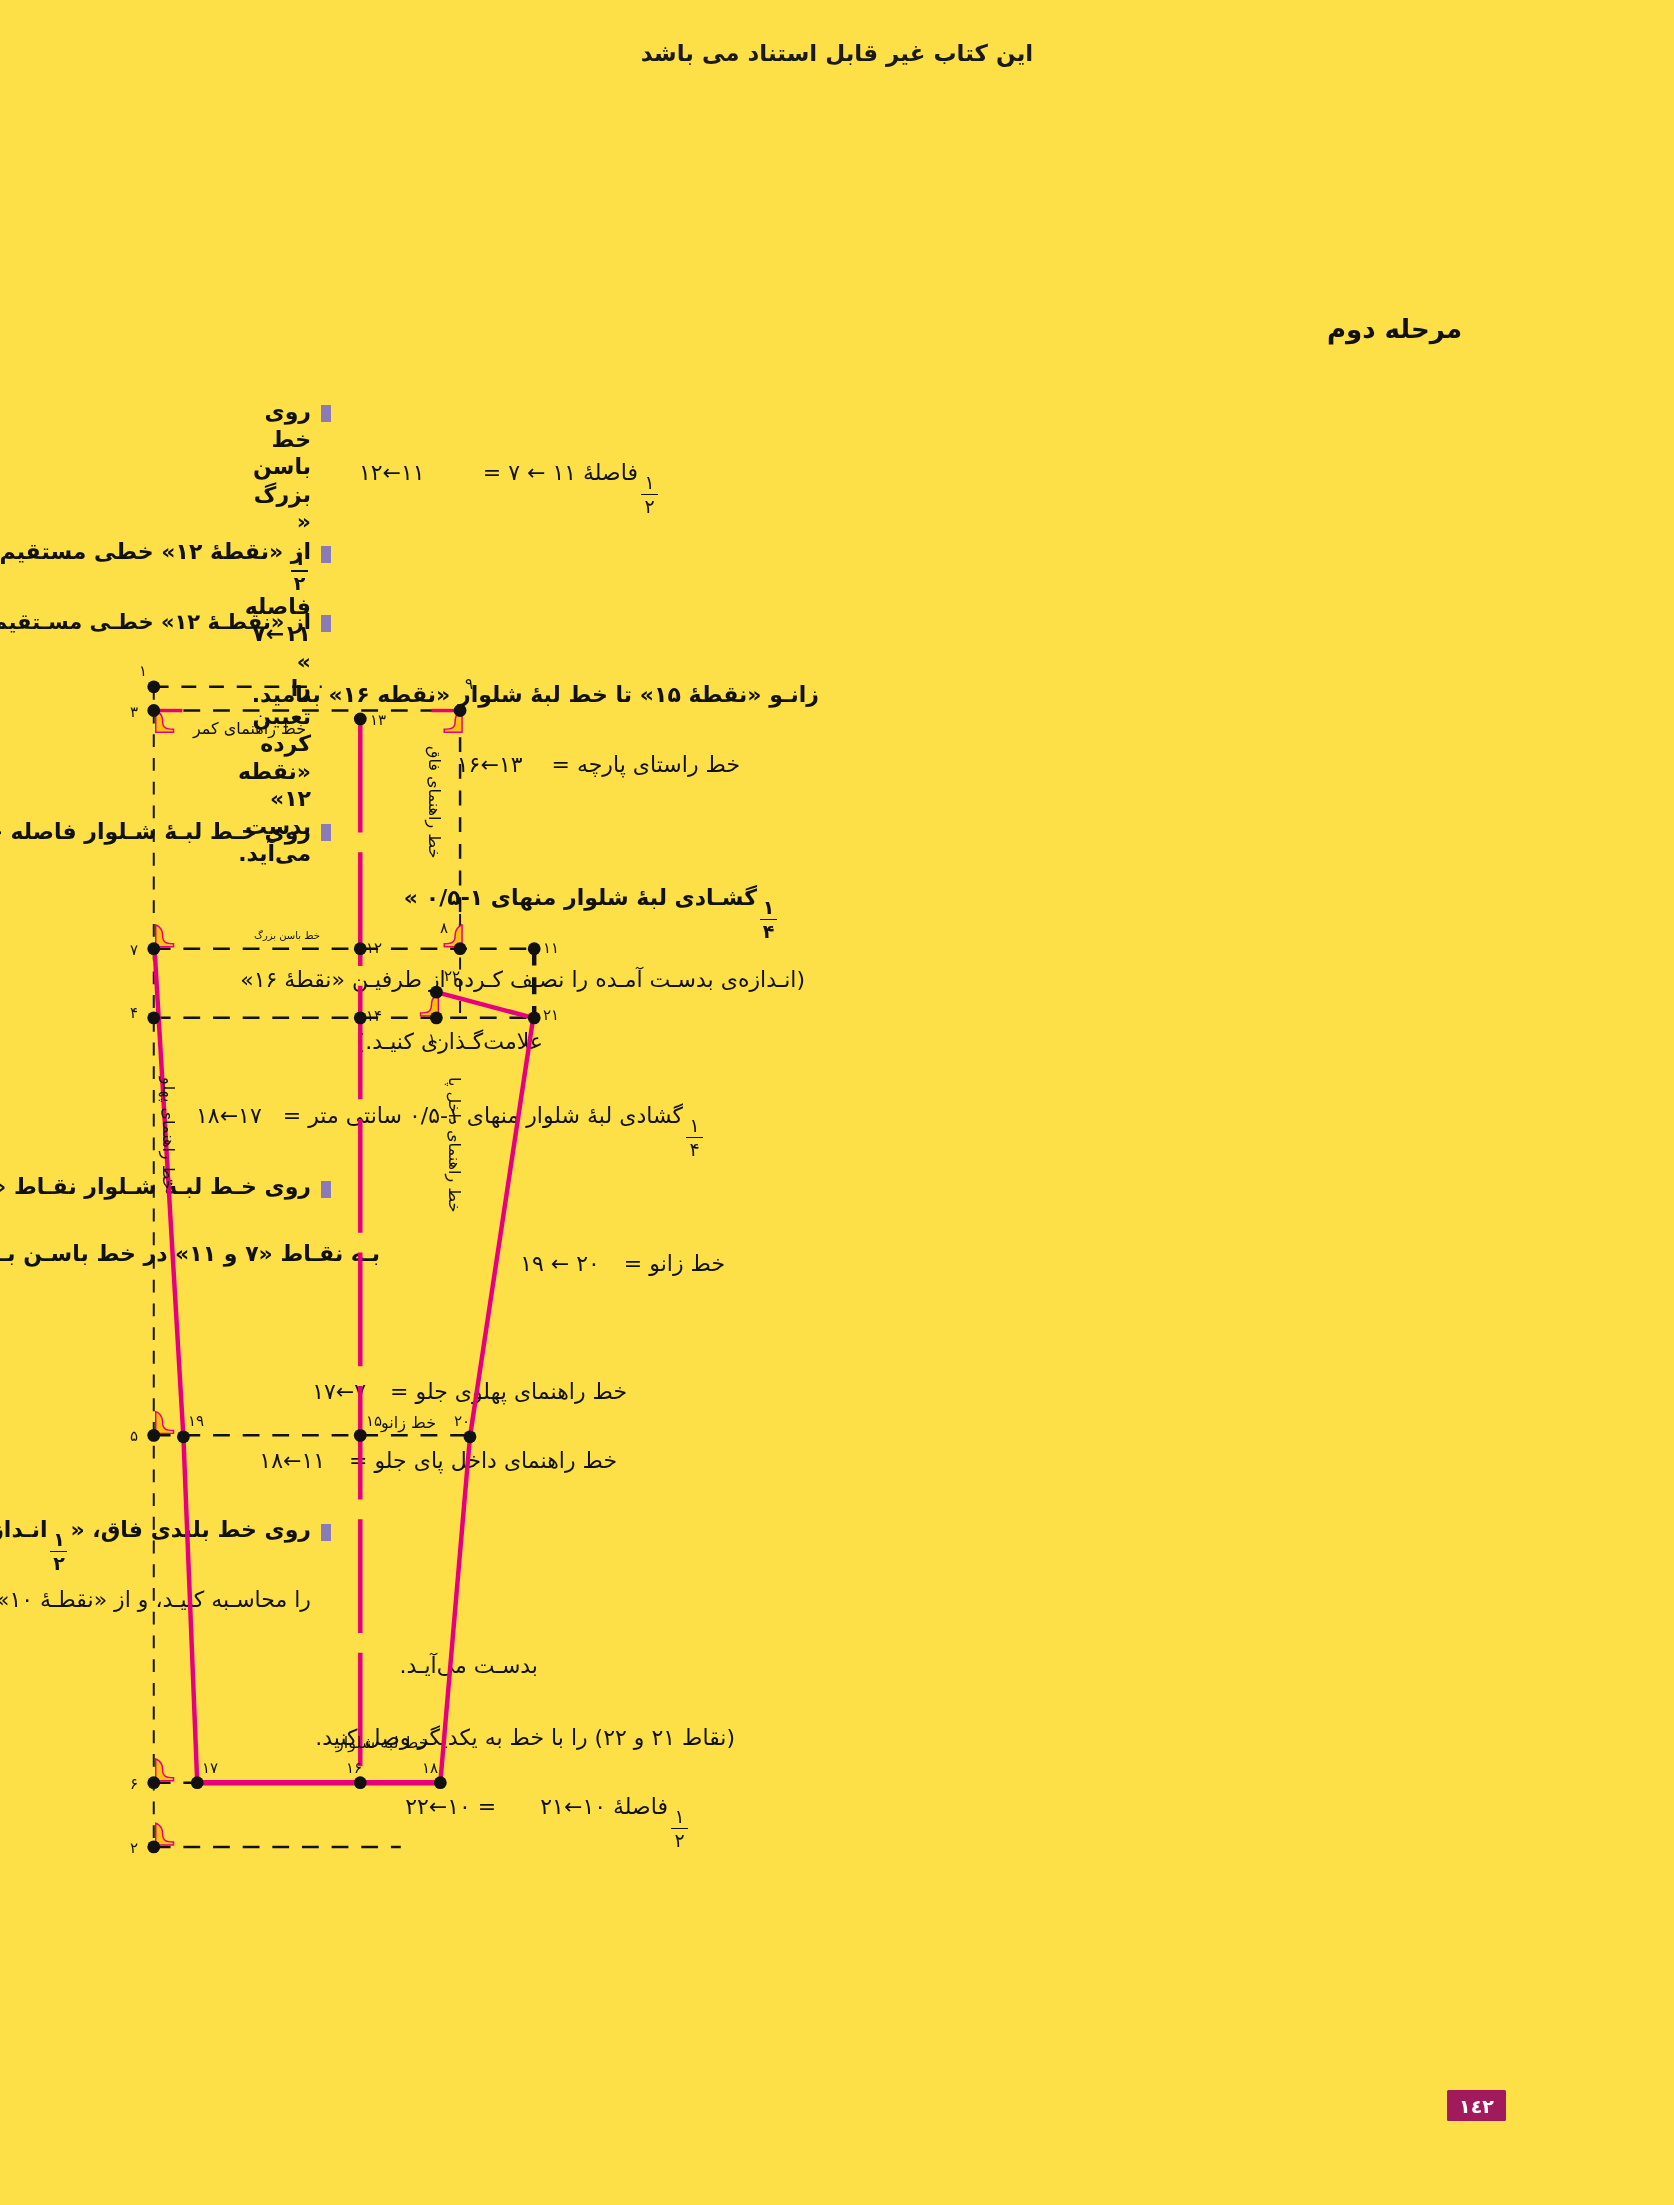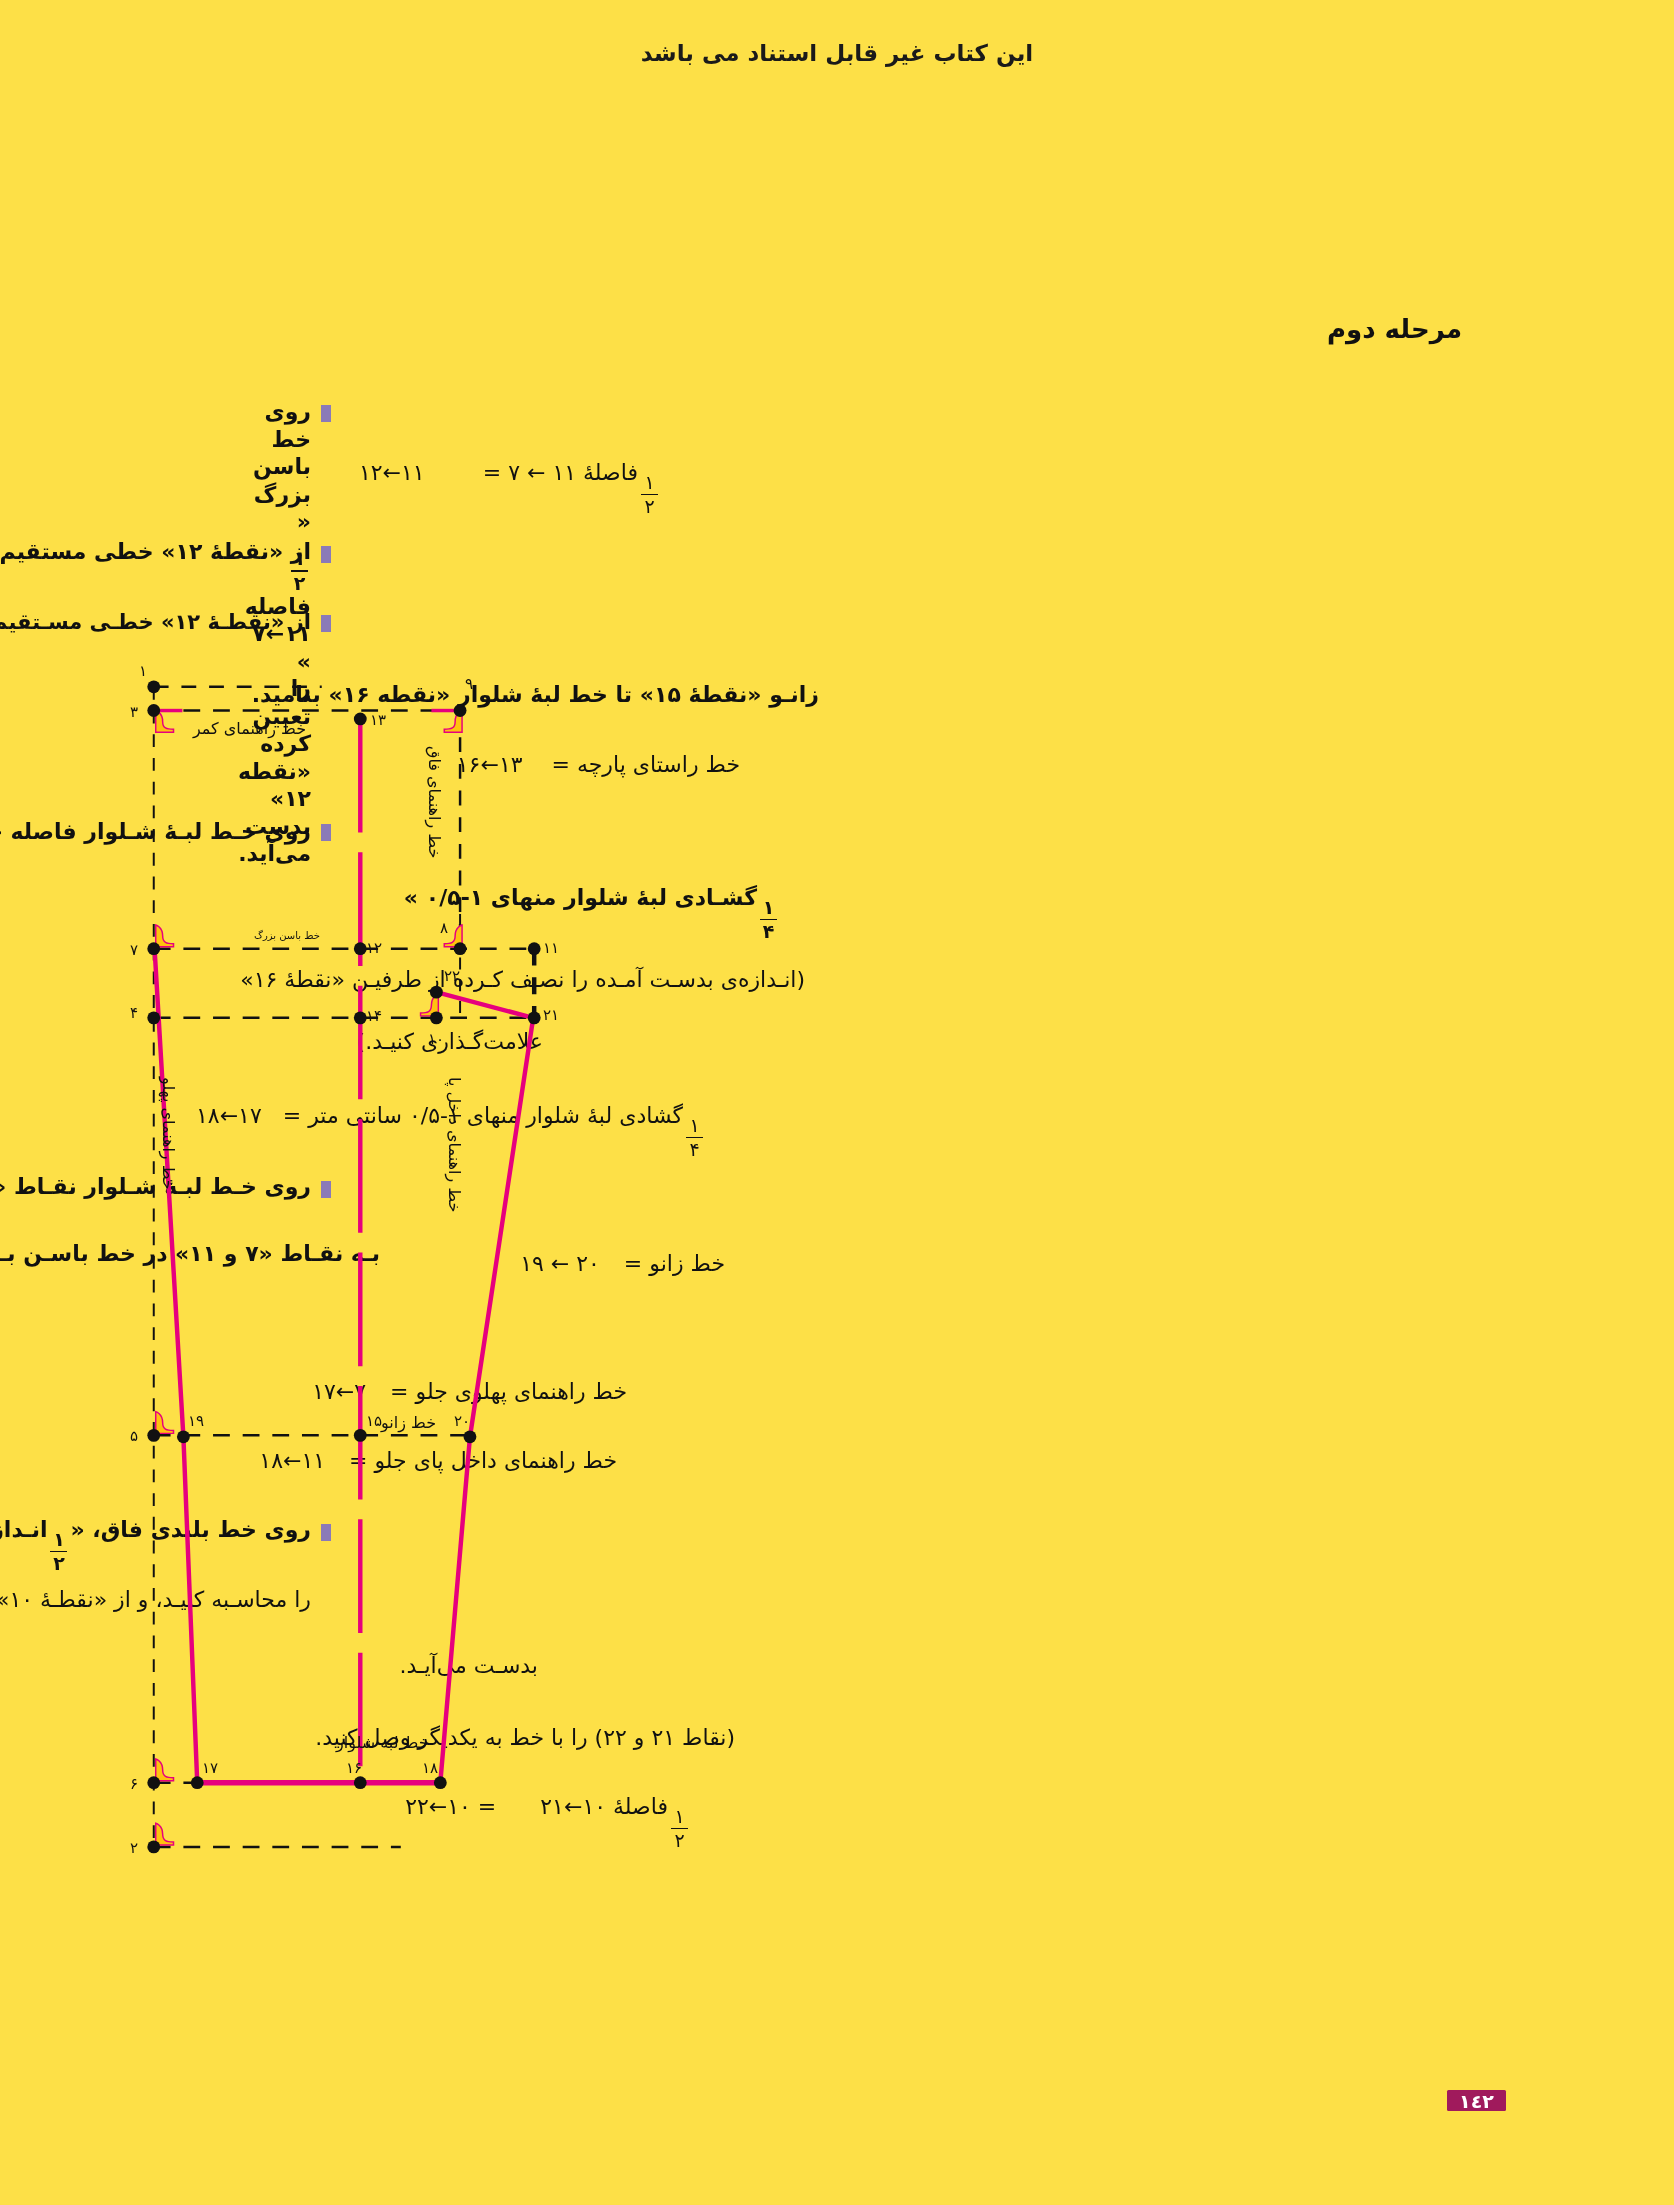--- a/index.html
+++ b/index.html
@@ -82,21 +82,21 @@
     margin: 2px 0;
   }
   .frac .den { padding: 0 2px; }
 
   
   .page-num {
     position: absolute;
     left: 1447px;
     top: 2090px;
     width: 59px;
-    height: 21px;
+    height: 31px;
     background: #a01a5c;
     color: #fff;
     font-size: 19px;
     font-weight: 700;
     display: flex;
     align-items: center;
     justify-content: center;
     border-radius: 1.5px;
     direction: rtl;
   }

